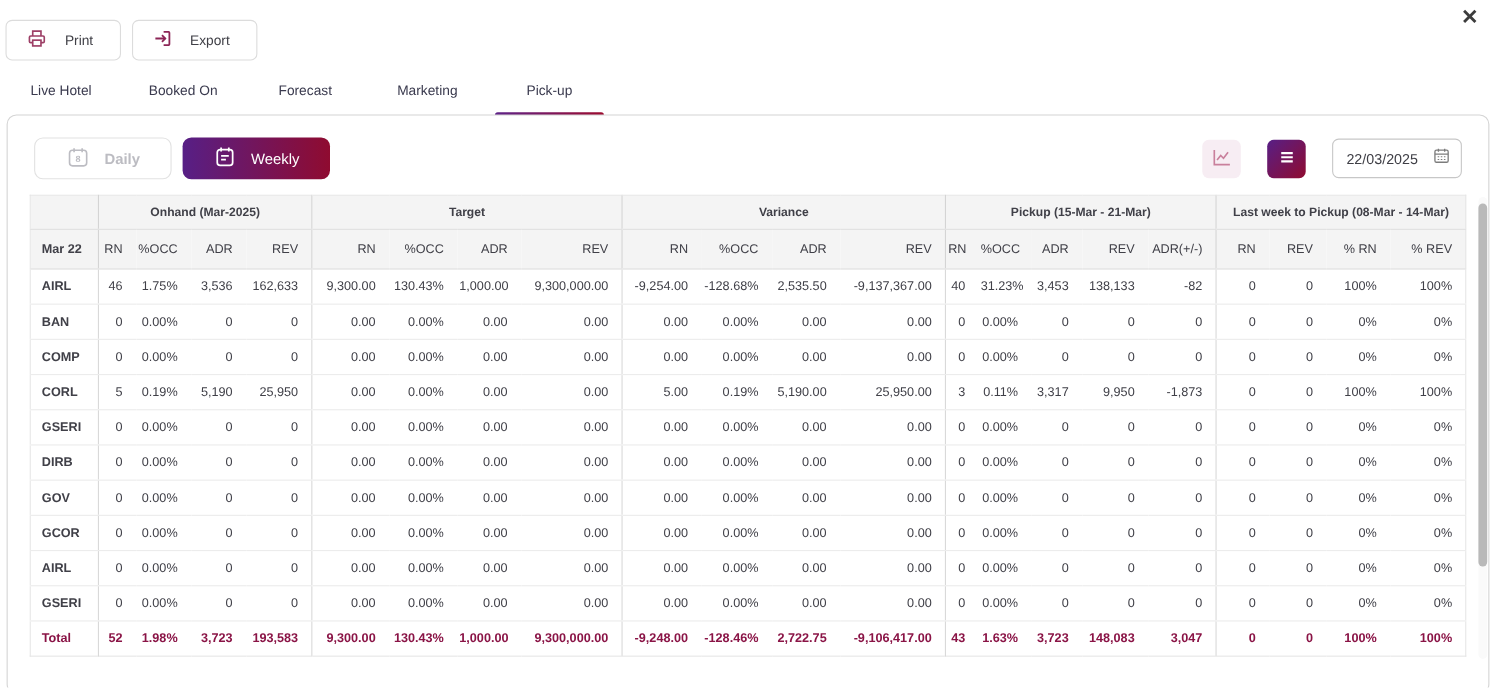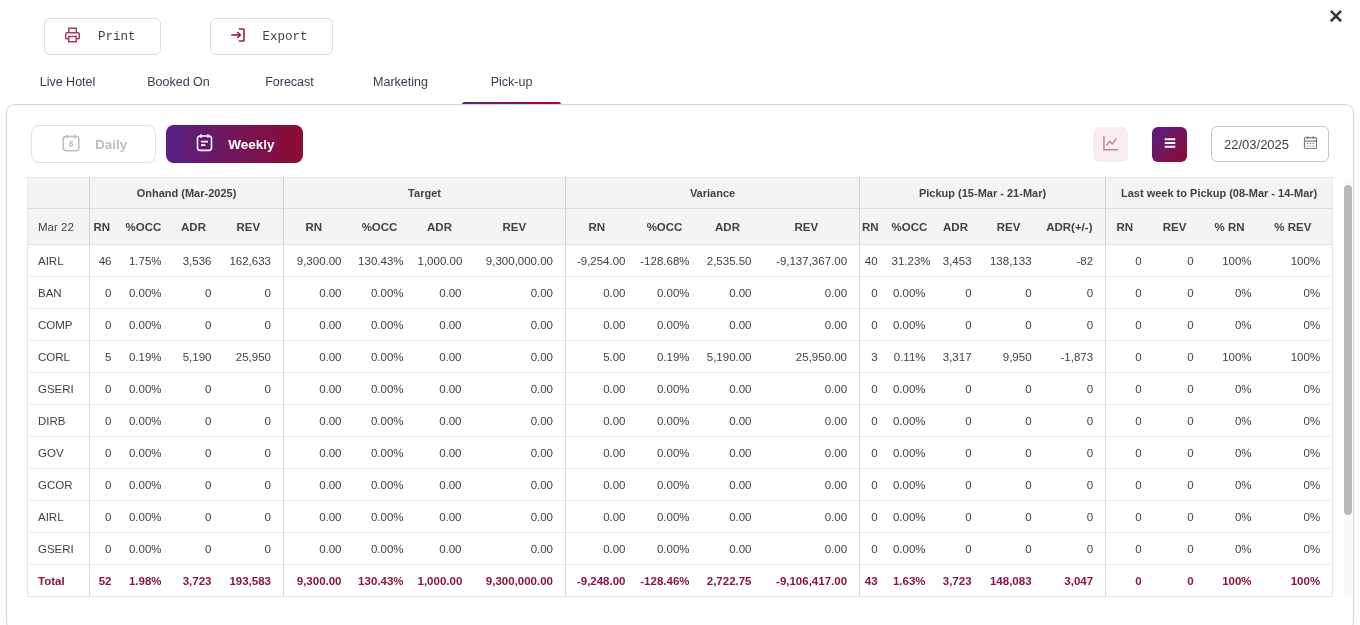--- a/index.html
+++ b/index.html
@@ -14,26 +14,26 @@
   .close-btn{
     position:absolute; top:6px; right:10px; border:none; background:none;
     font-size:19px; font-weight:700; color:#3c3c3c; cursor:pointer; line-height:1;
   }
 
   
   .top-toolbar{ display:flex; gap:10px; padding:18px 0 0 5px; }
   .tool-btn{
     display:flex; align-items:center; gap:16px; background:#fff;
     border:1px solid #dcdcdc; border-radius:6px; height:37px; padding:0 24px 0 18px;
-    font-size:12.5px; color:#3f3f46; cursor:pointer; font-family:Liberation Mono, monospace;margin-left:39px;
+    font-size:12.5px; color:#3f3f46; cursor:pointer; font-family:Liberation Sans, sans-serif;
   }
   .tool-btn svg{ flex:0 0 auto; }
 
   
-  .tabs{ display:flex; margin-top:20px; padding-left:12px; }
+  .tabs{ display:flex; margin-top:20px; padding-left:0; }
   .tab{
     width:111px; text-align:center; font-size:12.5px; color:#3a3a4e;
     padding-bottom:15px; position:relative; cursor:pointer;
   }
   .tab.active::after{
     content:""; position:absolute; left:6px; right:6px; bottom:-3px; height:5px;
     border-radius:3px; background:linear-gradient(90deg,#5e2288,#9c0b2f);
   }
 
   
@@ -46,21 +46,21 @@
     padding:20px 24px 14px 24px;
   }
   .view-toggle{ display:flex; gap:10px; }
   .toggle-btn{
     height:38px; border-radius:8px; display:flex; align-items:center; gap:13px;
     padding:0 28px; font-size:13.5px; cursor:pointer; font-family:inherit;
   }
   .toggle-btn.daily{ background:#fff; border:1px solid #e2e2e2; color:#bcbcc2; font-weight:600; }
   .toggle-btn.weekly{
     background:linear-gradient(90deg,#571f86,#8f0b30);
-    border:none; color:#fff; font-weight:700;
+    border:none; color:#fff; font-weight:400;
   }
   .right-controls{ display:flex; gap:24px; align-items:center;justify-content:center; }
   .icon-btn{
     width:35px; height:35px; border-radius:6px; border:none; cursor:pointer;
     display:flex; align-items:center; justify-content:center;
   }
   .icon-btn.chart{ background:#f7edf3; }
   .icon-btn.list{ background:linear-gradient(135deg,#571f86,#8f0b30); }
   .date-field{
     display:flex; align-items:center; justify-content:space-between;
@@ -71,26 +71,26 @@
     font-family:inherit; padding:0; background:transparent;
   }
 
   
   .table-wrap{ margin:0 12px 0 20px; position:relative; }
   table{
     border-collapse:collapse; table-layout:fixed; width:1305px;
     font-size:11.5px; color:#404048; border:1px solid #e6e6e6;
   }
   thead th{
-    background:#f4f4f4; font-weight:700; padding:0 12px 0 2px;
+    background:#f4f4f4; font-weight:400; text-align:right; padding:0 12px 0 2px;
     white-space:nowrap; border-bottom:1px solid #e0e0e0;
   }
   thead tr.group-row th{ height:31px; font-weight:600; text-align:center; font-size:11px; padding:0 2px; }
   thead tr.sub-row th{ height:36px; }
-  thead th.row-label, tbody th.row-label{ text-align:left; padding:0 4px 0 10px; font-weight:400; }
+  thead th.row-label, tbody th.row-label{ text-align:left; padding:0 4px 0 10px; font-weight:700; }
   tbody tr{ height:32px;margin-top:33px; }
   tbody td{ text-align:right; padding:0 12px 0 2px; border-bottom:1px solid #ececec; white-space:nowrap; }
   tbody th.row-label{ border-bottom:1px solid #ececec; white-space:nowrap; }
   .gstart{ border-left:1px solid #d9d9d9; }
   thead .gstart{ border-left:1px solid #d4d4d4; }
   tr.total th, tr.total td{ color:#8a1446; font-weight:700; border-bottom:none; }
 
   
   .vscroll{
     position:absolute; top:2px; right:-11px; width:8px; height:420px;

